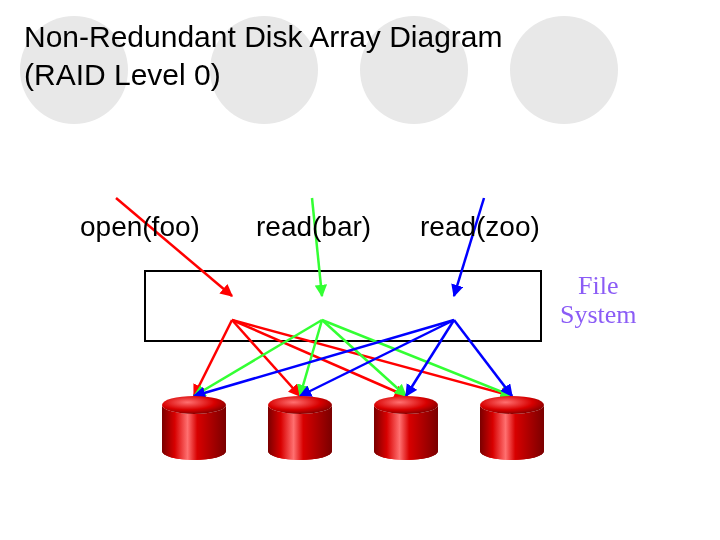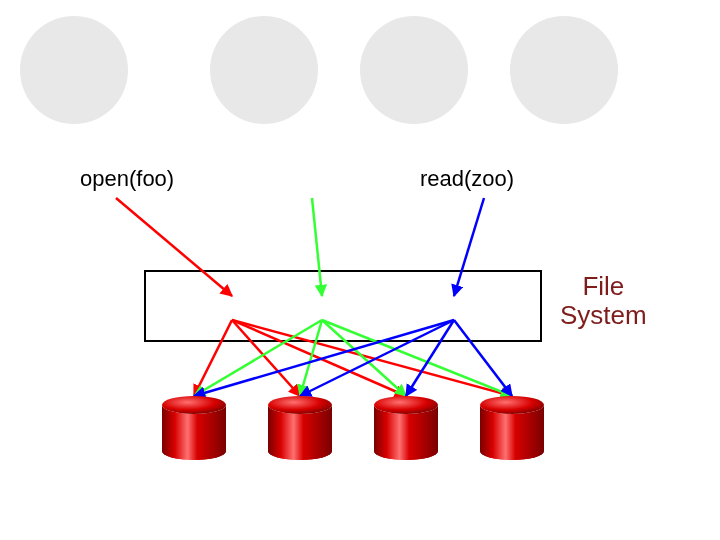--- a/index.html
+++ b/index.html
@@ -24,29 +24,30 @@
     position: absolute;
     left: 24px;
     top: 18px;
     font-size: 30px;
     line-height: 1.25;
     color: #000;
     z-index: 5;
   }
   .op-label {
     position: absolute;
-    font-size: 22px;
+    font-size: 28px;
     color: #000;
     z-index: 5;
+    margin-top: 45px;
   }
   .fs-label {
     position: absolute;
     font-size: 26px;
-    font-family: Liberation Sans, sans-serif;
-    color: #7f1d1d;
+    font-family: Liberation Serif, serif;
+    color: #8b5cf6;
     text-align: center;
     line-height: 1.1;
     z-index: 5;
   }
   .fs-box {
     position: absolute;
     border: 2px solid #000;
     background: #fff;
     z-index: 3;
   }
@@ -65,21 +66,24 @@
   }
 </style>
 </head>
 <body>
 
 <div class="slide" id="slide">
     <div class="bg-circle" style="left: 20px; top: 16px; width: 108px; height: 108px; background: rgb(232, 232, 232);"></div>
     <div class="bg-circle" style="left: 210px; top: 16px; width: 108px; height: 108px; background: rgb(232, 232, 232);"></div>
     <div class="bg-circle" style="left: 360px; top: 16px; width: 108px; height: 108px; background: rgb(232, 232, 232);"></div>
     <div class="bg-circle" style="left: 510px; top: 16px; width: 108px; height: 108px; background: rgb(232, 232, 232);"></div>
+    <div class="title" style="white-space: pre-line;">Non-Redundant Disk Array Diagram
+(RAID Level 0)</div>
     <div class="op-label" style="left: 80px; top: 166px;">open(foo)</div>
+    <div class="op-label" style="left: 256px; top: 166px;">read(bar)</div>
     <div class="op-label" style="left: 420px; top: 166px;">read(zoo)</div>
     <div class="fs-box" style="left: 144px; top: 270px; width: 394px; height: 68px;"></div>
     <div class="fs-label" style="white-space: pre-line; left: 560px; top: 272px;">File
 System</div>
     <svg class="arrows" viewBox="0 0 720 540">
       <defs>
         <marker id="arrow-red" viewBox="0 0 10 10" refX="9" refY="5" markerWidth="5" markerHeight="5" orient="auto-start-reverse">
           <path d="M 0 0 L 10 5 L 0 10 z" fill="#ff0000"></path>
         </marker>
         <marker id="arrow-green" viewBox="0 0 10 10" refX="9" refY="5" markerWidth="5" markerHeight="5" orient="auto-start-reverse">

